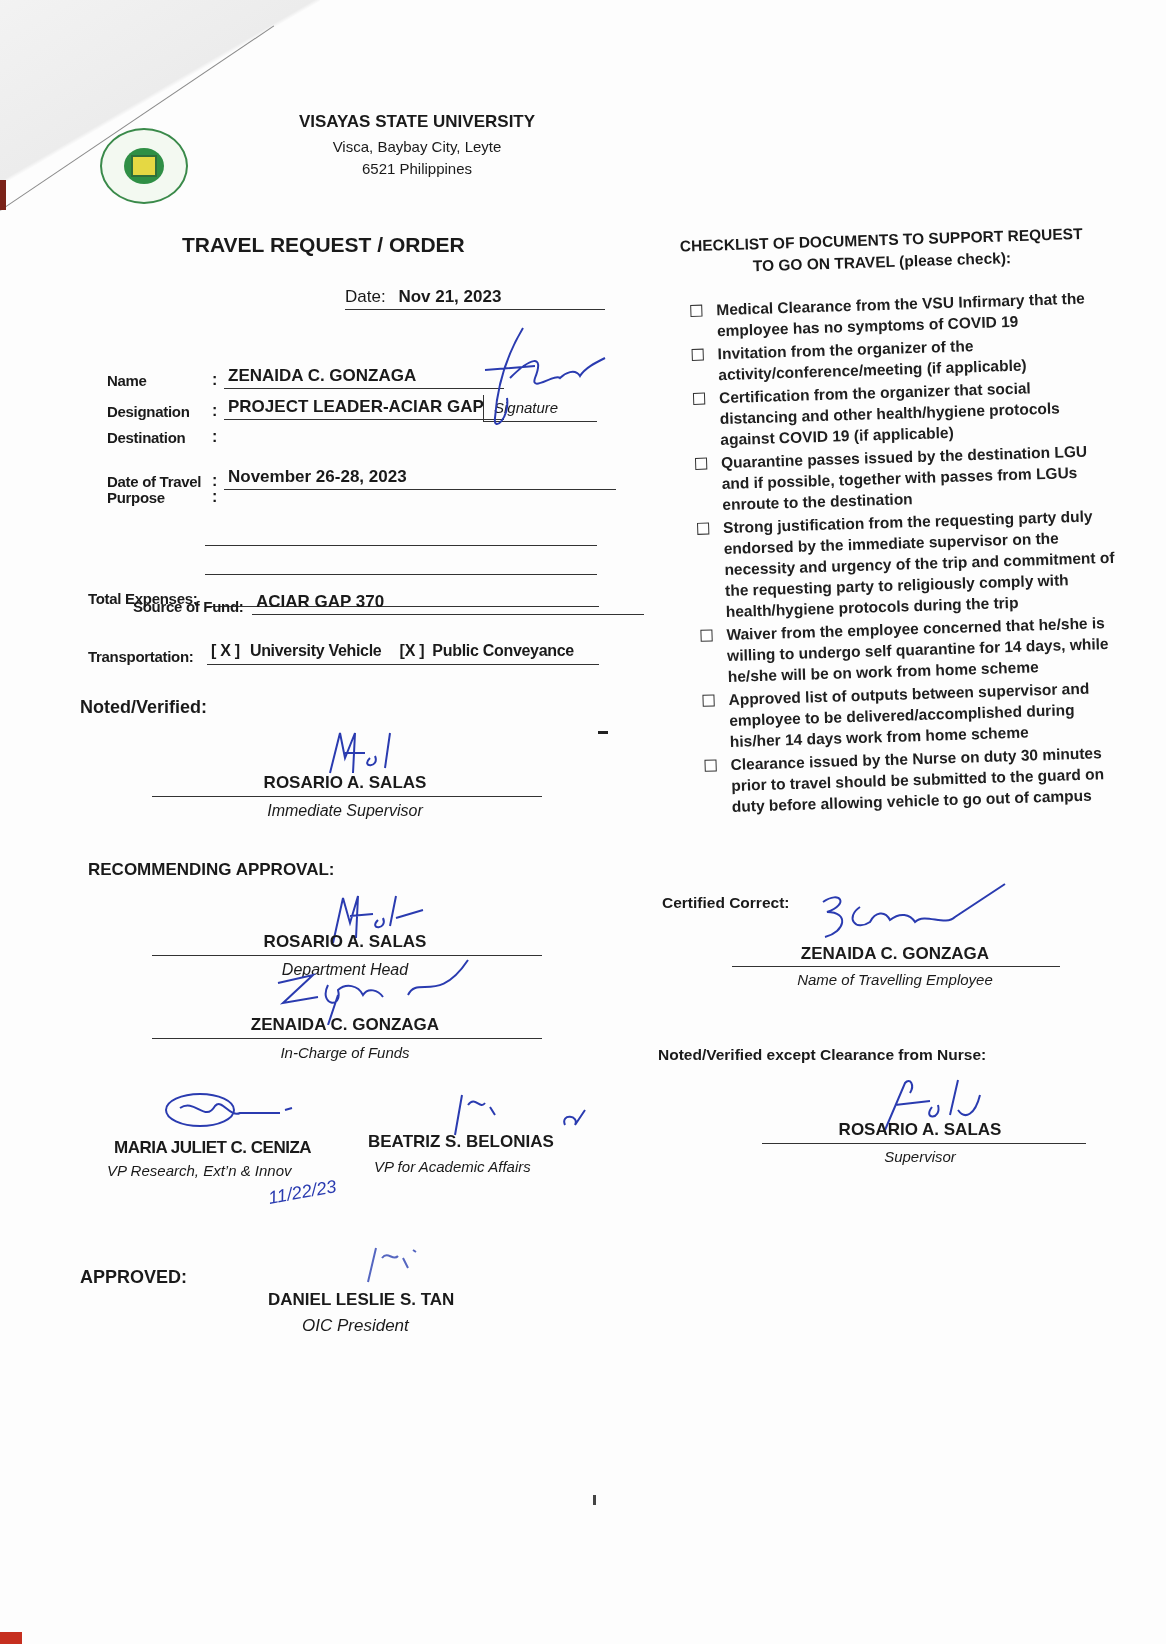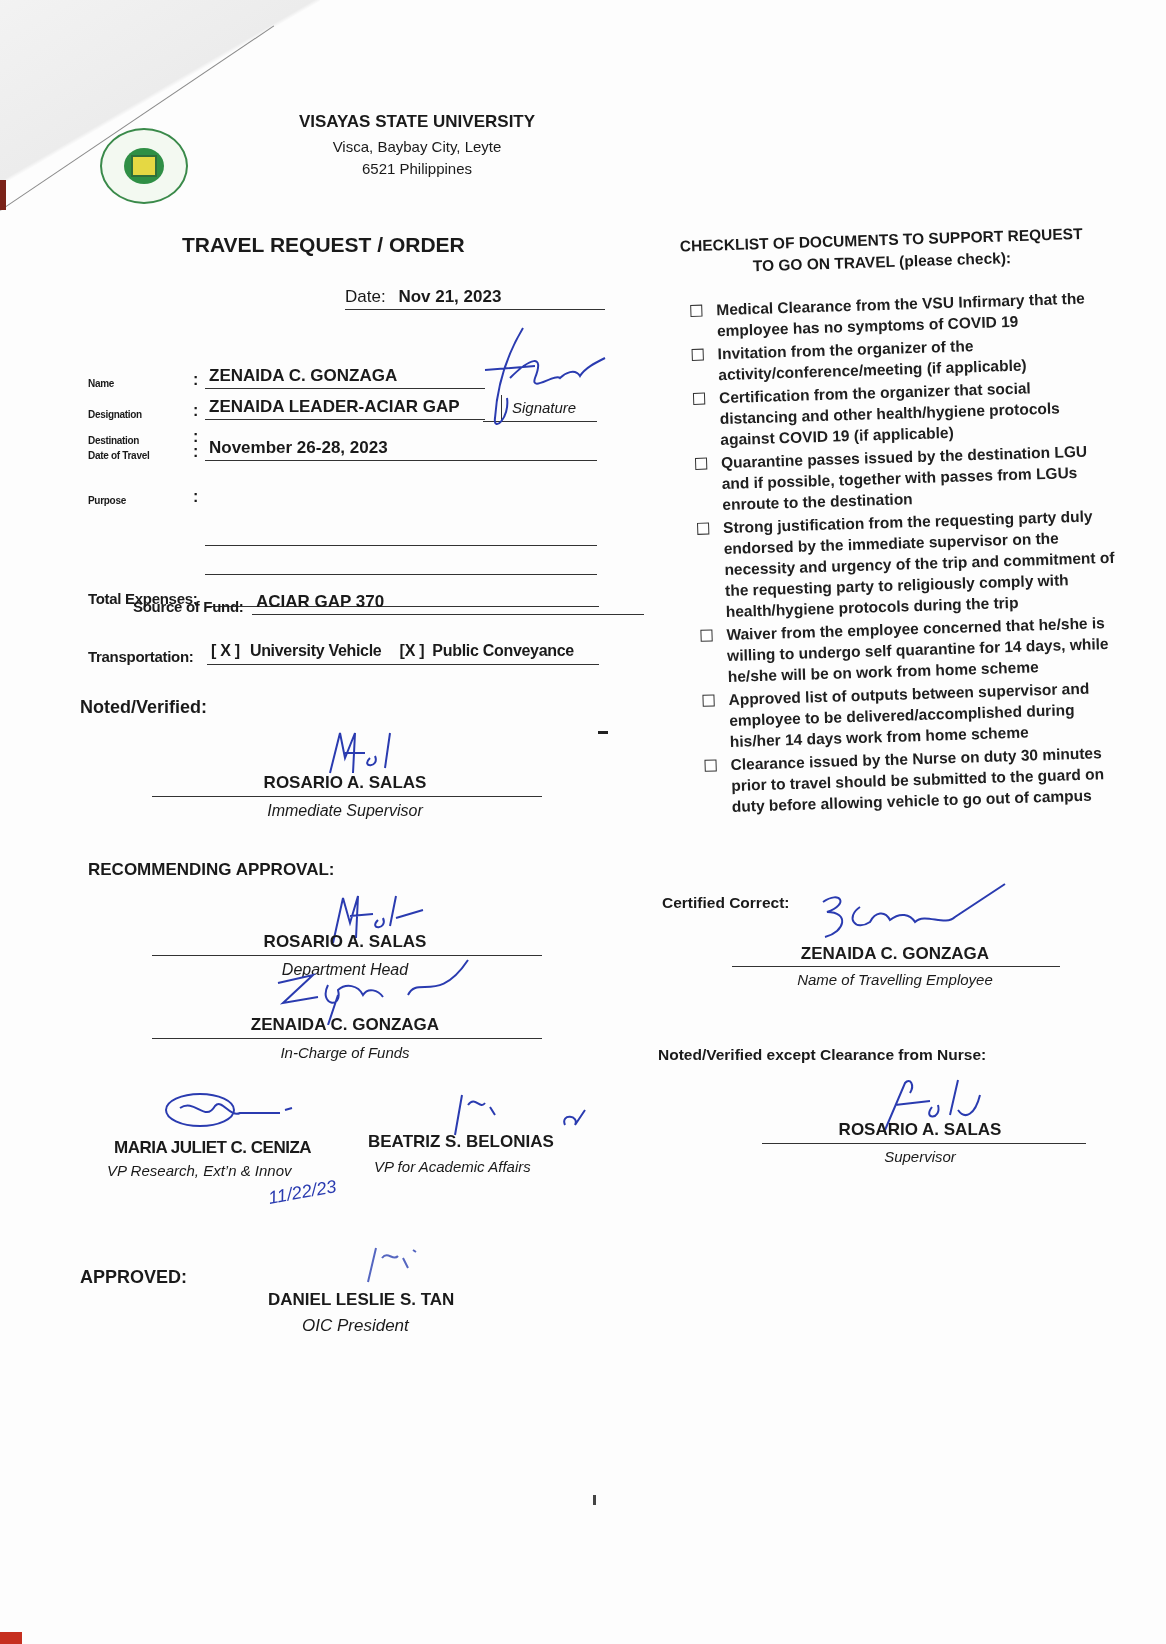--- a/index.html
+++ b/index.html
@@ -32,28 +32,28 @@
   .seal .ring { width:40px; height:36px; border-radius:50%; background:#2f8f45; display:flex; align-items:center; justify-content:center; }
   .seal .core { width:22px; height:18px; background:#e5d843; border:2px solid #2f6f3a; }
   .uni-name { left:292px; top:112px; width:250px; font-size:17px; font-weight:bold; }
   .uni-addr { left:292px; top:136px; width:250px; font-size:15px; line-height:22px; }
 
   .title { left:182px; top:233px; font-size:21px; font-weight:bold; }
   .date-row { left:345px; top:287px; width:260px; font-size:17px; border-bottom:1.5px solid #333; padding-bottom:2px; }
   .date-row .lbl { margin-right:8px; }
 
   .field { position:absolute; left:88px; font-size:16px; display:flex; align-items:flex-end; }
-  .field .lbl { width:105px; font-weight:bold; font-size:10px; letter-spacing:-0.3px; }
+  .field .lbl { width:105px; font-weight:bold; font-size:15px; letter-spacing:-0.3px;margin-left:19px; }
   .field .colon { width:12px; font-weight:bold; }
   .field .val { border-bottom:1.5px solid #333; font-weight:bold; font-size:17px; padding-left:4px; height:22px; }
   .field .lbl-wide { font-weight:bold; font-size:15px; letter-spacing:-0.3px; margin-right:6px; }
 
   .blank-line { position:absolute; left:205px; width:392px; border-bottom:1.5px solid #333; }
 
-  .sigbox { left:501px; top:395px; width:98px; height:26px; border-left:1.5px solid #333; font-style:italic; font-size:15px; padding-left:10px; box-sizing:border-box; line-height:26px; }
+  .sigbox { left:483px; top:395px; width:98px; height:26px; border-left:1.5px solid #333; font-style:italic; font-size:15px; padding-left:10px; box-sizing:border-box; line-height:26px; }
 
   .section-label { font-weight:bold; font-size:18px; }
   .sig-name { font-weight:bold; font-size:17px; }
   .sig-role { font-style:italic; font-size:16px; font-weight:normal; }
   .sig-line { position:absolute; border-bottom:1.5px solid #333; }
   .scribble { position:absolute; pointer-events:none; }
 
   
   .ck-title { left:666px; top:236px; width:430px; font-size:15.5px; font-weight:bold; text-align:center; line-height:22px; transform:rotate(-1.8deg); transform-origin:left top; }
   .checklist { position:absolute; left:690px; top:300px; width:440px; transform:rotate(-1.8deg); transform-origin:left top; }
@@ -90,27 +90,27 @@
   <span class="lbl">Name</span>
   <span class="colon">:</span>
   <span class="val" style="width:276px;">ZENAIDA C. GONZAGA</span>
 </div>
 <div class="abs sigbox">Signature</div>
 <div class="sig-line" style="left:483px; top:421px; width:114px;"></div>
 
 <div class="field" style="top:397px;">
   <span class="lbl">Designation</span>
   <span class="colon">:</span>
-  <span class="val" style="width:276px;">ZENAIDA LEADER-ACIAR GAP</span>
+  <span class="val" style="width:276px;">PROJECT LEADER-ACIAR GAP</span>
 </div>
 <div class="field" style="top:428px;">
   <span class="lbl">Destination</span>
   <span class="colon">:</span>
 </div>
-<div class="field" style="top:438px;align-items:flex-end;">
+<div class="field" style="top:467px;align-items:flex-end;">
   <span class="lbl">Date of Travel</span>
   <span class="colon">:</span>
   <span class="val" style="width:388px;">November 26-28, 2023</span>
 </div>
 <div class="field" style="top:488px;justify-content:center;">
   <span class="lbl">Purpose</span>
   <span class="colon">:</span>
 </div>
 <div class="blank-line" style="top:545px;"></div>
 <div class="blank-line" style="top:574px;"></div>

